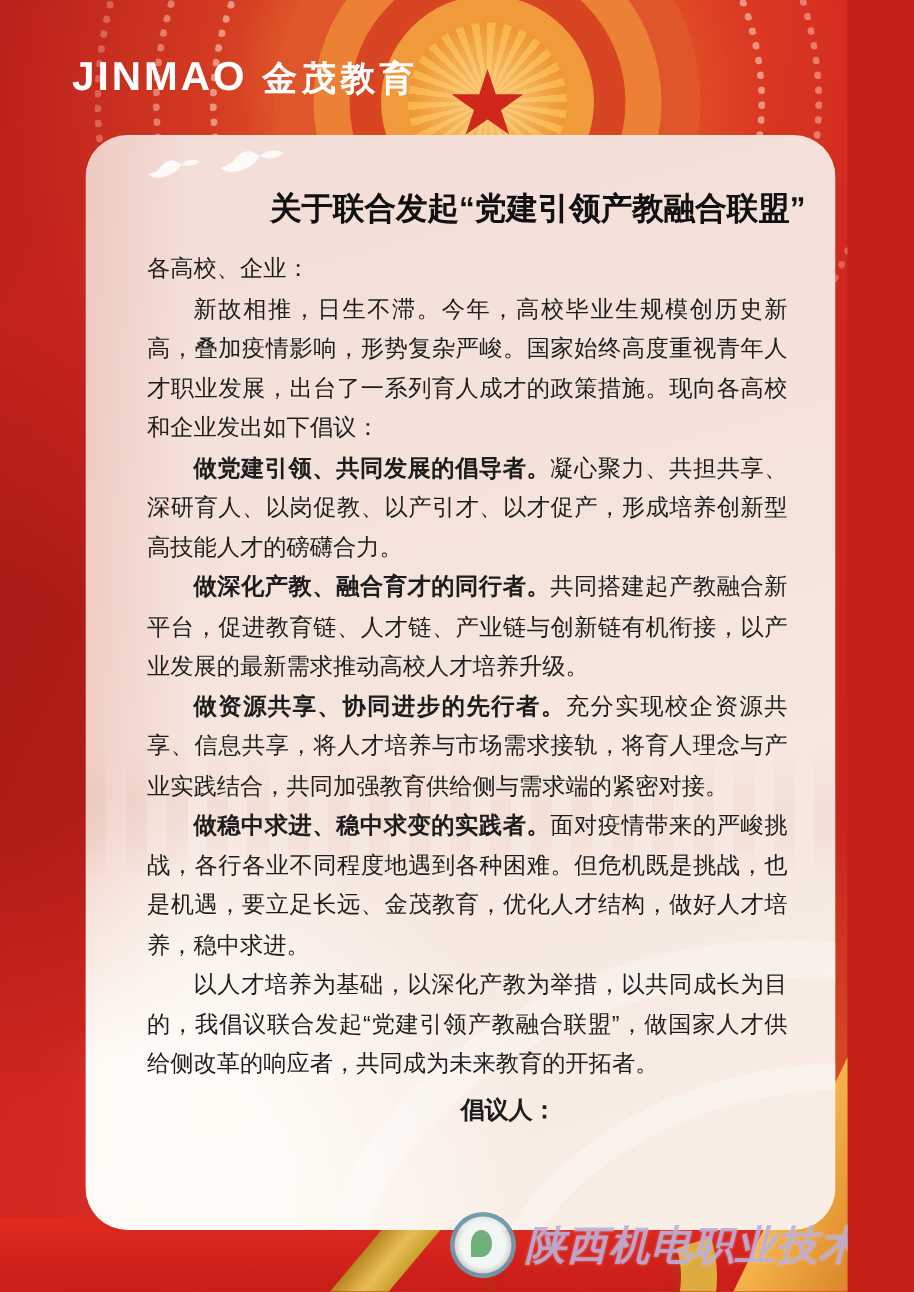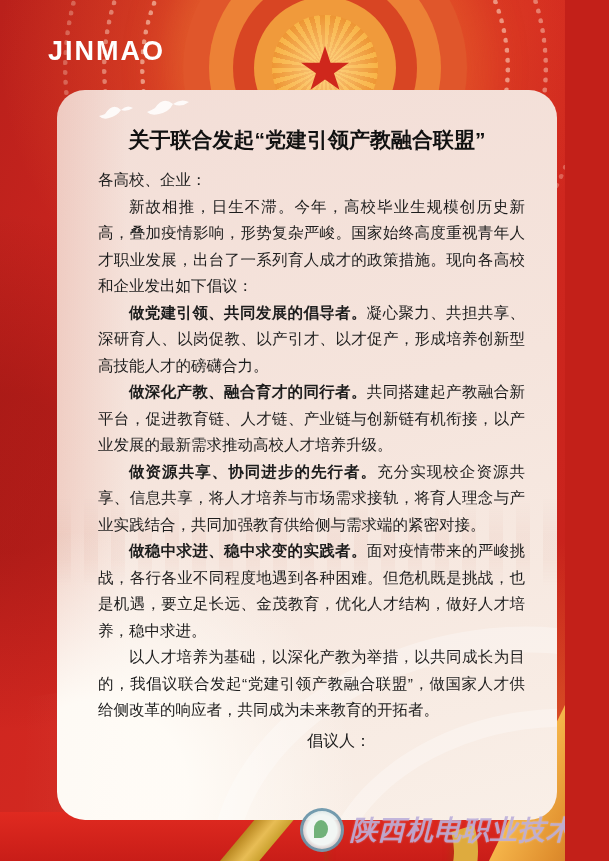--- a/index.html
+++ b/index.html
@@ -77,28 +77,28 @@
   }
   .swirl{position:absolute;border-radius:50%;border:26px solid rgba(255,255,255,.30);}
   .swirl.s1{width:520px;height:380px;left:150px;top:540px;transform:rotate(-12deg);}
   .swirl.s2{width:420px;height:300px;left:260px;top:620px;border-width:18px;transform:rotate(-8deg);}
   .skyline{position:absolute;left:0;right:0;top:408px;height:88px;opacity:.5;
     background:repeating-linear-gradient(90deg,rgba(205,130,110,.14) 0 14px,rgba(0,0,0,0) 14px 27px);
     -webkit-mask-image:linear-gradient(180deg,transparent,#000 40%,#000 70%,transparent);
             mask-image:linear-gradient(180deg,transparent,#000 40%,#000 70%,transparent);}
   .doves{position:absolute;left:40px;top:4px;opacity:.85;}
 
-  .title-block{position:relative;margin:30px 20px 8px;text-align:center;
+  .title-block{position:relative;margin:30px 20px 8px;text-align:right;
     font-weight:bold;font-size:21px;line-height:39px;color:#111;}
   .letter-body{position:relative;padding:0 32px 0 41px;font-size:15.5px;line-height:26.5px;
     text-align:justify;}
   .letter-body p{margin:0;text-indent:2em;}
   .letter-body p.salutation{text-indent:0;}
   .letter-body b{font-weight:bold;}
-  .sign{position:relative;margin:3px 0 0 242px;font-size:16px;font-weight:normal;line-height:28px;}
+  .sign{position:relative;margin:3px 0 0 242px;font-size:16px;font-weight:bold;line-height:28px;}
   .sign .label{margin-left:8px;}
 
   
   .watermark{position:absolute;z-index:4;left:300px;top:808px;display:flex;align-items:center;}
   .wm-seal{width:38px;height:38px;border-radius:50%;border:3px solid rgba(80,130,155,.75);
     background:radial-gradient(circle,#f2f6f4 0 55%,rgba(150,190,200,.6));position:relative;flex:none;}
   .wm-seal::after{content:"";position:absolute;left:11px;top:9px;width:14px;height:18px;border-radius:50% 50% 50% 0;
     background:rgba(80,160,90,.8);}
   .wm-text{margin-left:6px;font-size:27px;letter-spacing:1px;white-space:nowrap;
     color:rgba(186,172,216,.88);font-style:italic;font-weight:bold;
@@ -126,20 +126,21 @@
   </div>
 
   <div class="band"></div>
   <div class="gold hammer" style="position:absolute"></div>
   <div class="gold hammer-head" style="position:absolute"></div>
   <div class="gold sickle" style="position:absolute"></div>
   <div class="gold ribbon-right" style="position:absolute"></div>
 
   <div class="brand">
     <span class="latin">JINMAO</span>
+    <span class="cn">金茂教育</span>
   </div>
 
   <div class="card">
     <div class="swirl s1"></div>
     <div class="swirl s2"></div>
     <div class="skyline"></div>
 
     <svg class="doves" width="110" height="34" viewBox="0 0 110 34">
       <path d="M8 20 Q16 8 24 16 Q20 22 12 24 Q6 26 2 22 Q6 21 8 20 Z" fill="#fff"></path>
       <path d="M24 16 Q30 10 36 14 Q30 18 24 16 Z" fill="#fff"></path>

